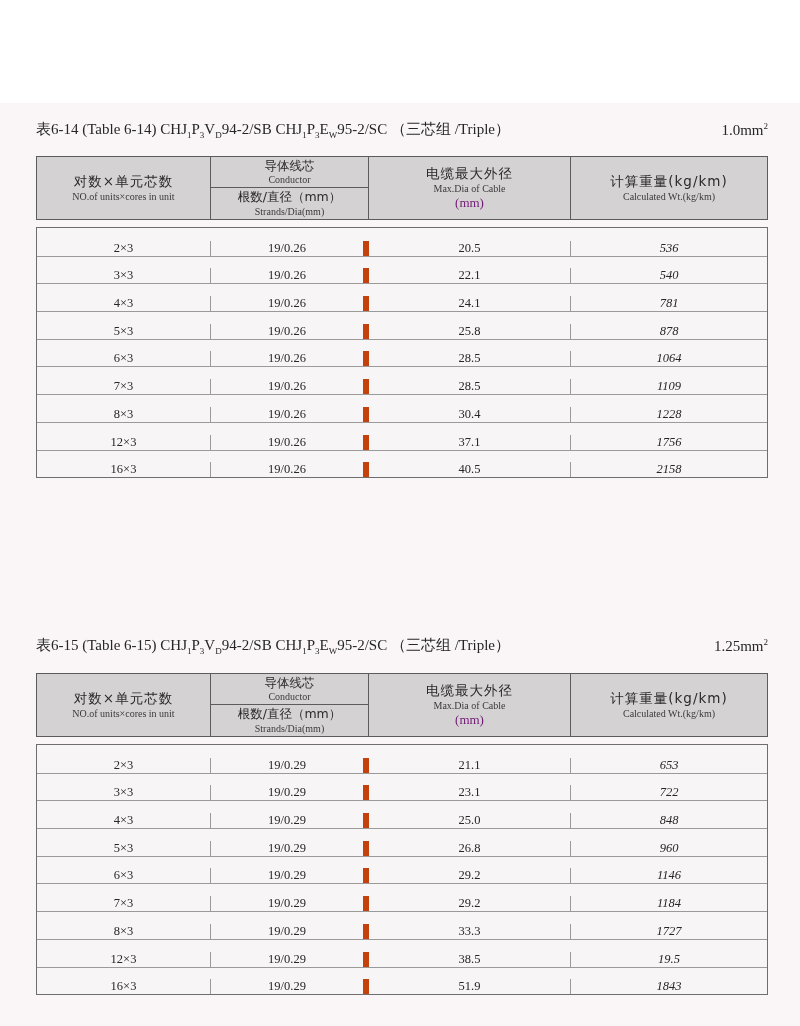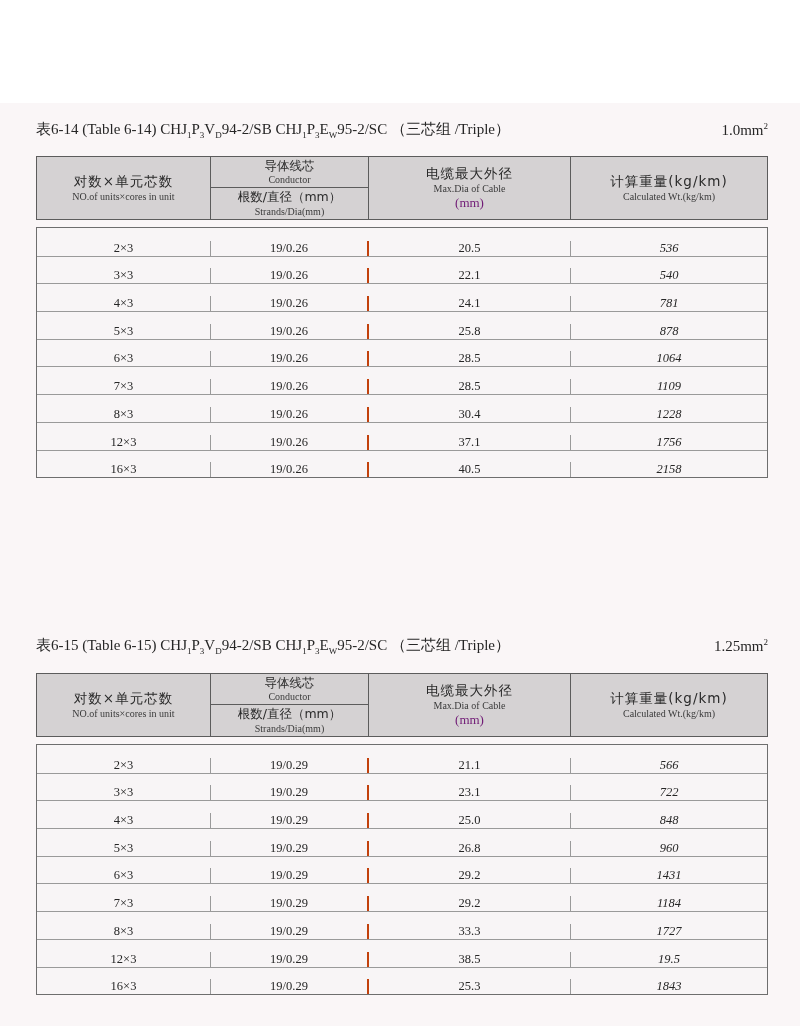--- a/index.html
+++ b/index.html
@@ -42,21 +42,21 @@
     border: 1px solid #6e6e6e;
     background: #f8f5f6;
   }
   .trow { display: flex; height: 27.7px; align-items: flex-end; }
   .trow + .trow { border-top: 1px solid #9a9a9a; }
   .tcell {
     display: flex; align-items: center; justify-content: center;
     font-size: 12.5px; color: #262626; font-family: "Liberation Serif", serif;
   }
   .tcell.c1 { width: 174px; border-right: 1px solid #9a9a9a; }
-  .tcell.c2 { width: 158px; border-right: 2px solid #c2410c; }
+  .tcell.c2 { width: 158px; border-right: 6px solid #c2410c; }
   .tcell.c3 { width: 202px; border-right: 1px solid #9a9a9a; }
   .tcell.c4 { flex: 1; font-style: italic; }
 
   .pos-title1 { top: 120px; }
   .pos-head1  { top: 156px; }
   .pos-body1  { top: 227px; }
   .pos-title2 { top: 636px; }
   .pos-head2  { top: 673px; }
   .pos-body2  { top: 744px; }
 </style>
@@ -182,21 +182,21 @@
     <div class="zh">计算重量(kg/km)</div>
     <div class="en">Calculated Wt.(kg/km)</div>
   </div>
 </div>
 
 <div class="tbody pos-body2">
     <div class="trow">
       <div class="tcell c1">2×3</div>
       <div class="tcell c2">19/0.29</div>
       <div class="tcell c3">21.1</div>
-      <div class="tcell c4">566</div>
+      <div class="tcell c4">653</div>
     </div>
     <div class="trow">
       <div class="tcell c1">3×3</div>
       <div class="tcell c2">19/0.29</div>
       <div class="tcell c3">23.1</div>
       <div class="tcell c4">722</div>
     </div>
     <div class="trow">
       <div class="tcell c1">4×3</div>
       <div class="tcell c2">19/0.29</div>
@@ -206,21 +206,21 @@
     <div class="trow">
       <div class="tcell c1">5×3</div>
       <div class="tcell c2">19/0.29</div>
       <div class="tcell c3">26.8</div>
       <div class="tcell c4">960</div>
     </div>
     <div class="trow">
       <div class="tcell c1">6×3</div>
       <div class="tcell c2">19/0.29</div>
       <div class="tcell c3">29.2</div>
-      <div class="tcell c4">1431</div>
+      <div class="tcell c4">1146</div>
     </div>
     <div class="trow">
       <div class="tcell c1">7×3</div>
       <div class="tcell c2">19/0.29</div>
       <div class="tcell c3">29.2</div>
       <div class="tcell c4">1184</div>
     </div>
     <div class="trow">
       <div class="tcell c1">8×3</div>
       <div class="tcell c2">19/0.29</div>
@@ -229,16 +229,16 @@
     </div>
     <div class="trow">
       <div class="tcell c1">12×3</div>
       <div class="tcell c2">19/0.29</div>
       <div class="tcell c3">38.5</div>
       <div class="tcell c4">19.5</div>
     </div>
     <div class="trow">
       <div class="tcell c1">16×3</div>
       <div class="tcell c2">19/0.29</div>
-      <div class="tcell c3">25.3</div>
+      <div class="tcell c3">51.9</div>
       <div class="tcell c4">1843</div>
     </div>
   </div>
 
 </body></html>

